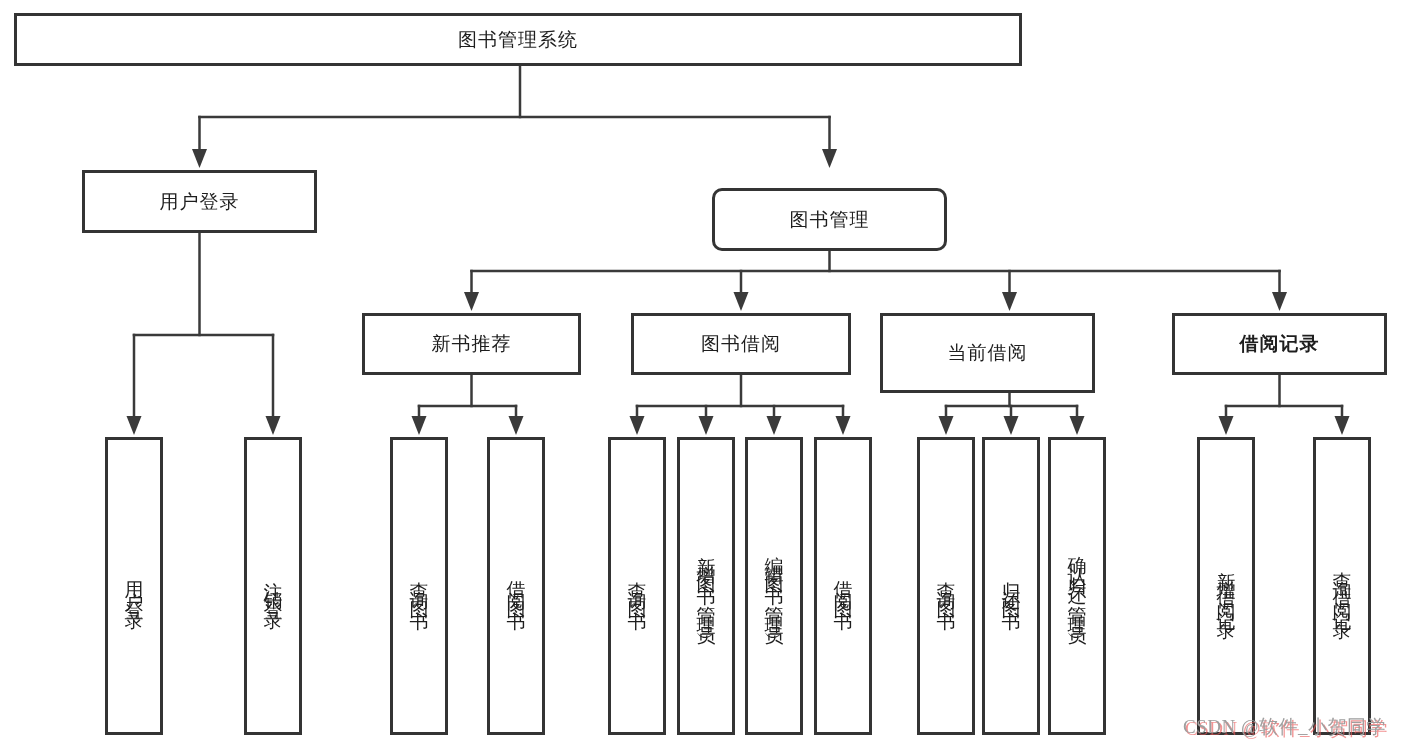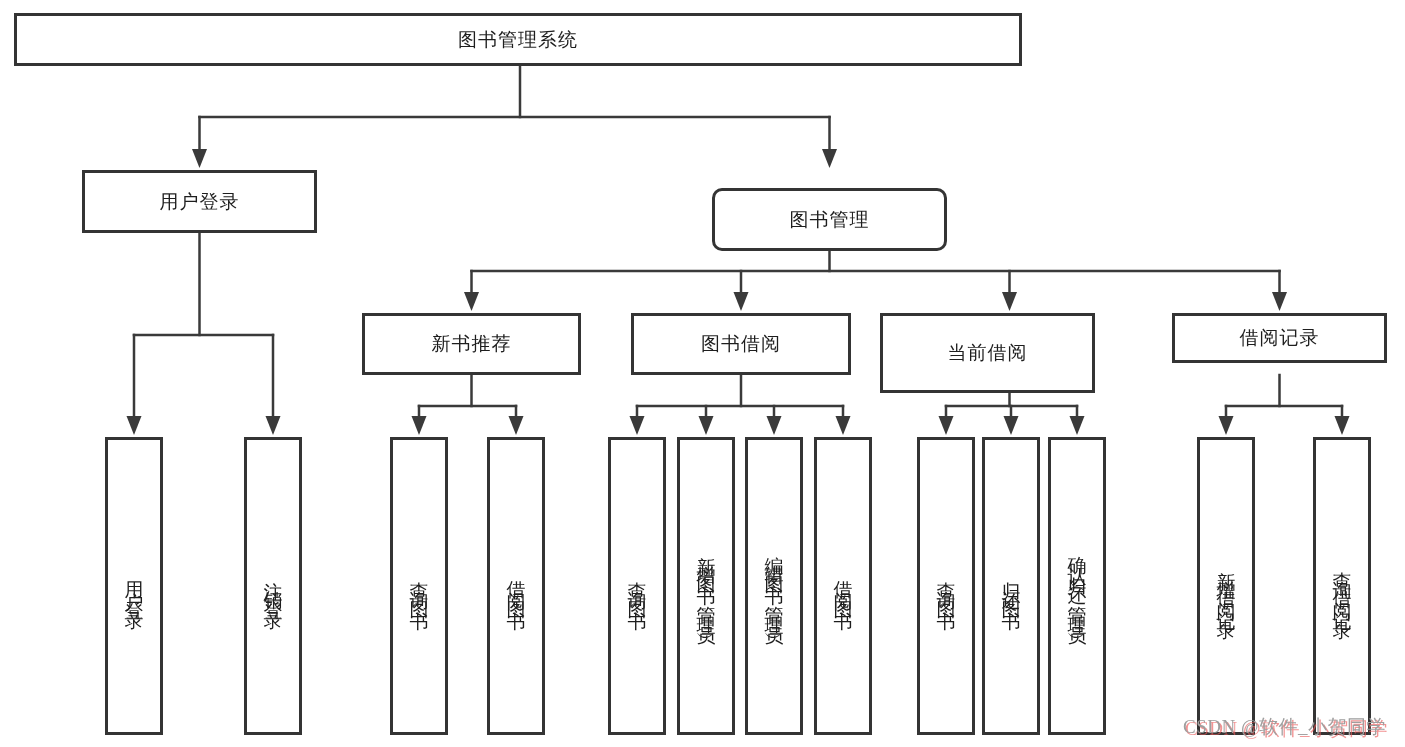--- a/index.html
+++ b/index.html
@@ -119,21 +119,21 @@
 
   <div class="node" style="left:362px;top:313px;width:219px;height:62px;justify-content:center;">
     <span>新书推荐</span>
   </div>
   <div class="node" style="left:631px;top:313px;width:220px;height:62px;">
     <span>图书借阅</span>
   </div>
   <div class="node" style="left:880px;top:313px;width:215px;height:80px;">
     <span>当前借阅</span>
   </div>
-  <div class="node" style="left:1172px;top:313px;width:215px;height:50px;">
+  <div class="node" style="left:1172px;top:313px;width:215px;height:62px;font-weight:bold;">
     <span>借阅记录</span>
   </div>
 
   <div class="node leaf" style="left:105px;top:437px;width:58px;height:298px;">
     <span>用户登录</span>
   </div>
   <div class="node leaf" style="left:244px;top:437px;width:58px;height:298px;">
     <span>注销登录</span>
   </div>
 

